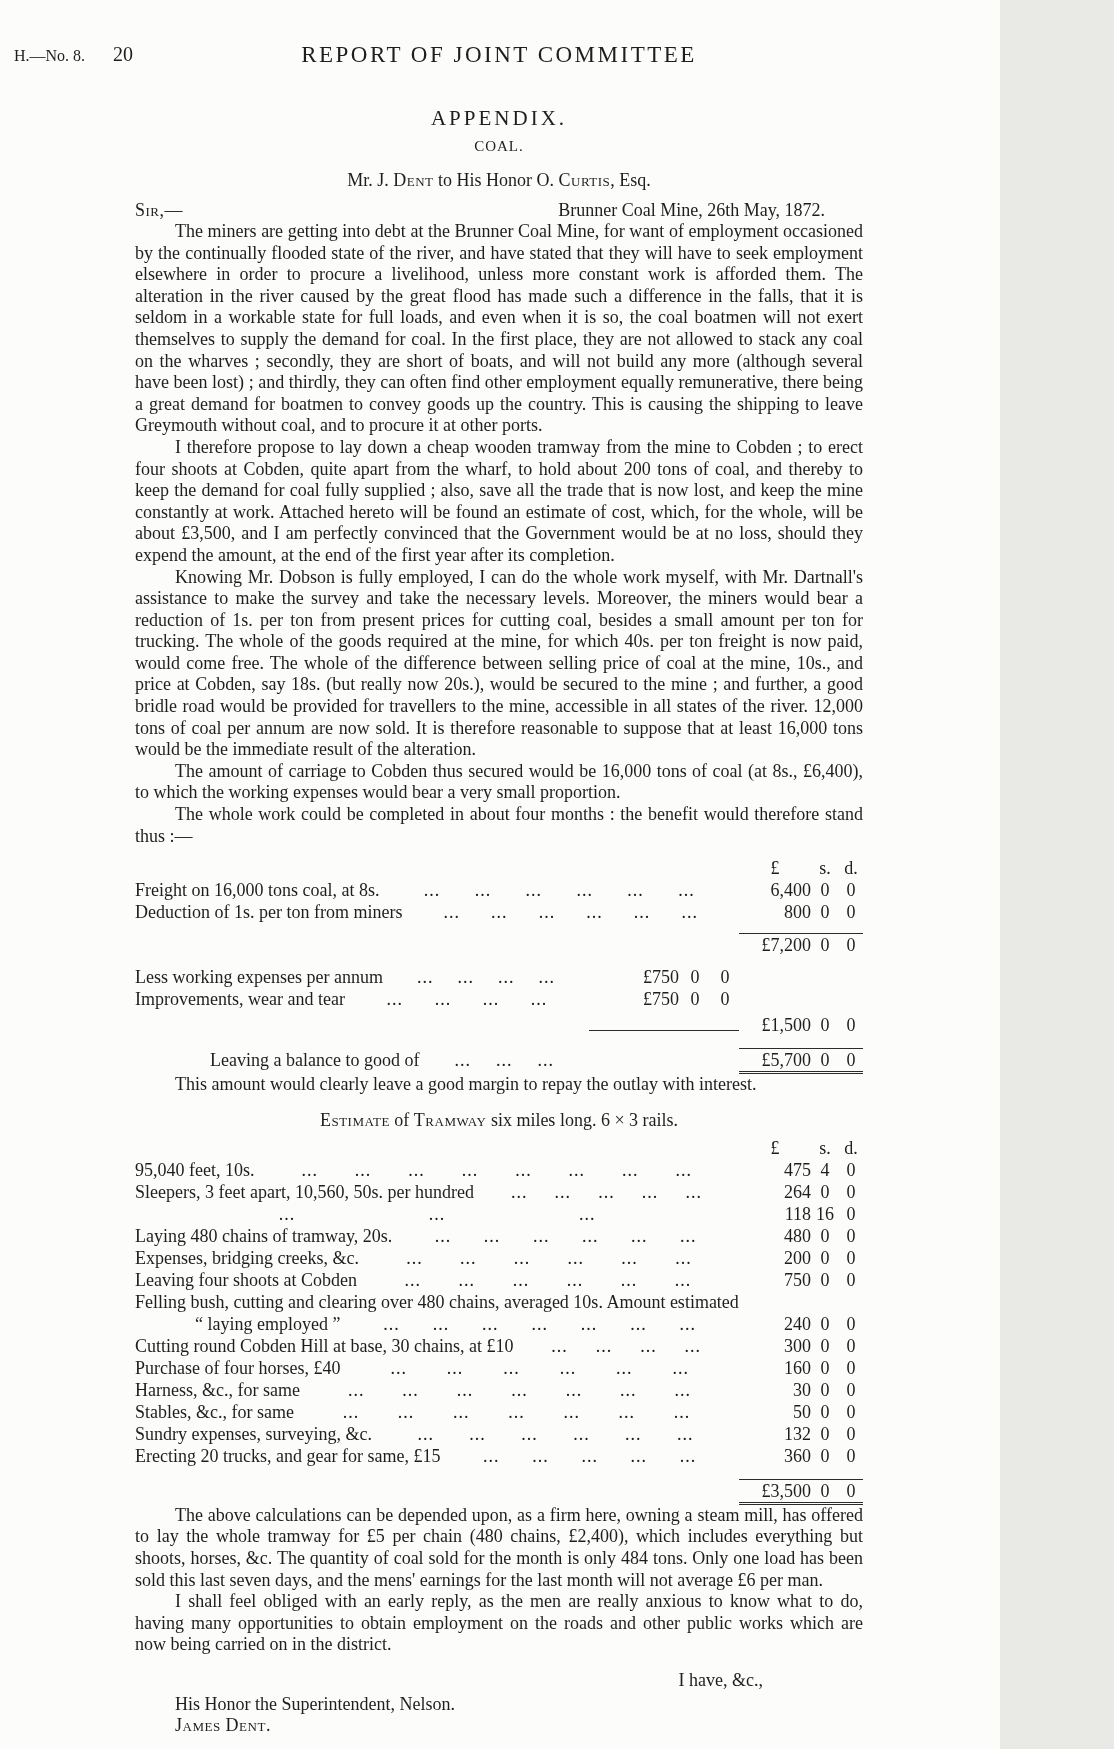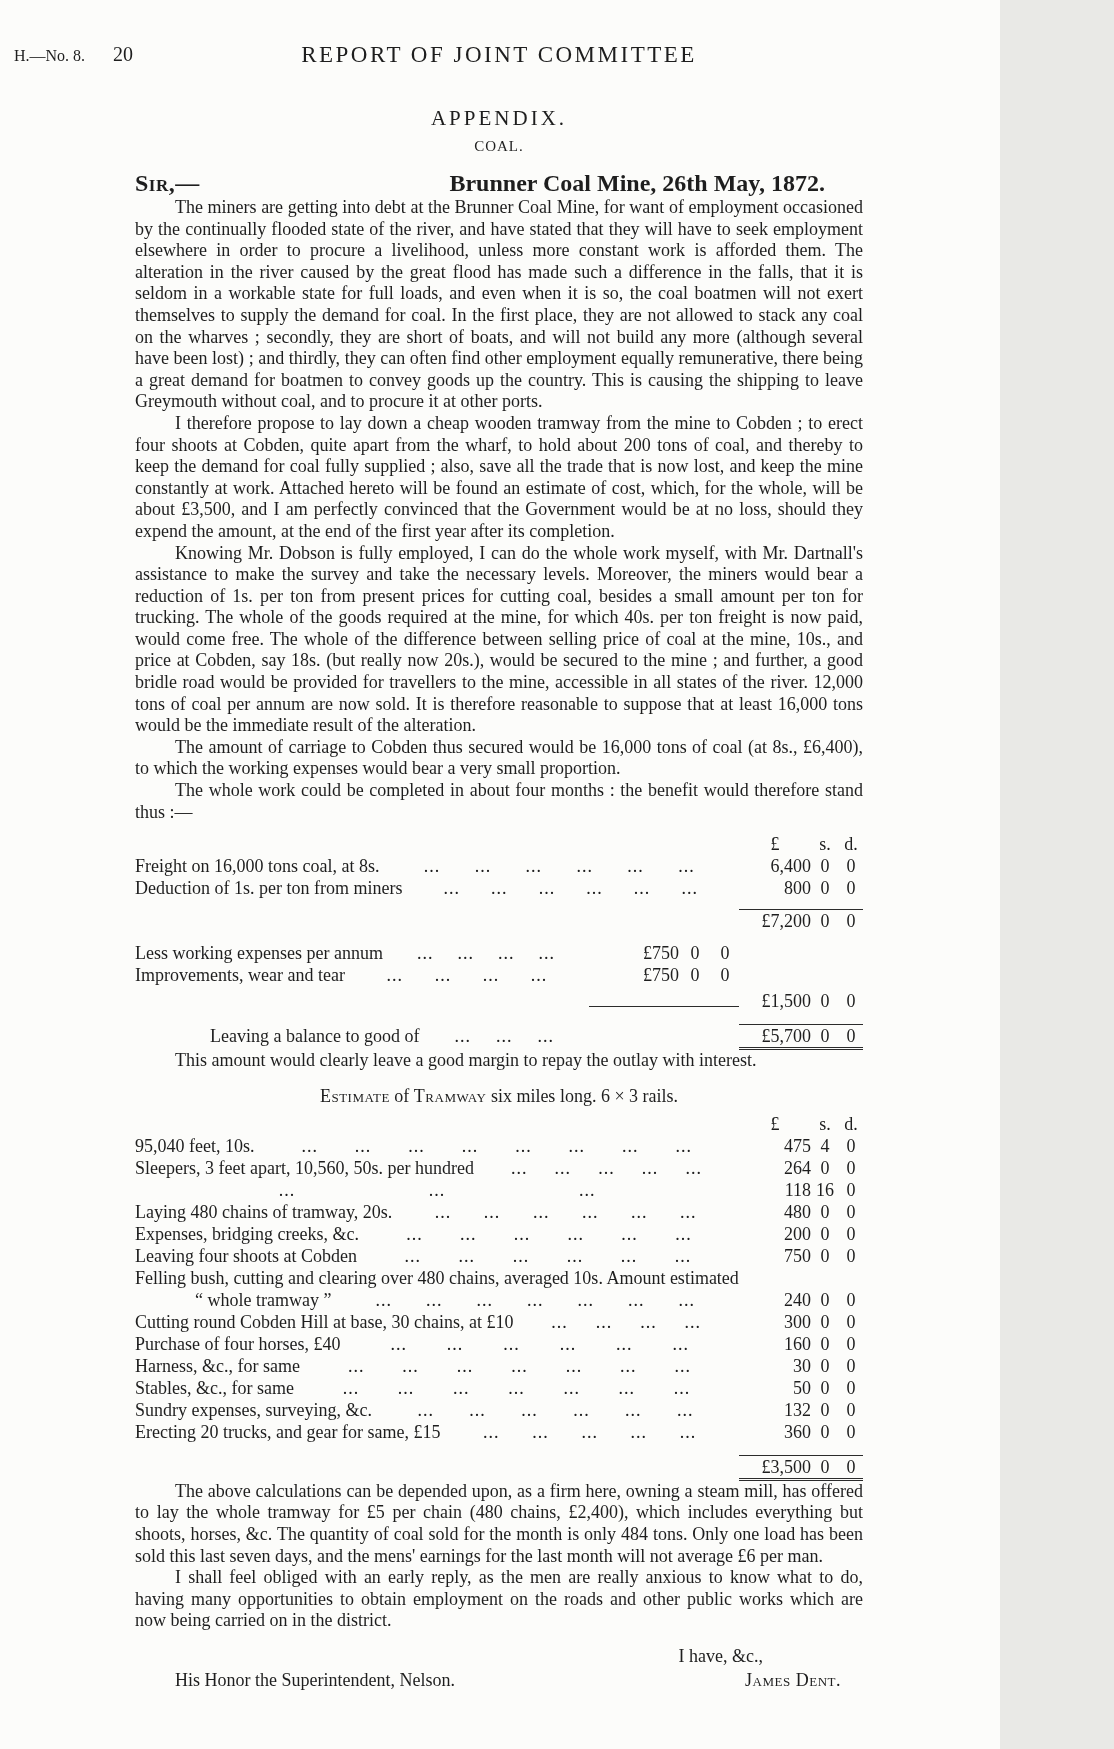--- a/index.html
+++ b/index.html
@@ -9,21 +9,21 @@
   .sc{font-variant:small-caps;letter-spacing:.5px;}
   
   .masthead{position:relative;height:34px;}
   .doc-ref{position:absolute;left:-121px;top:5px;font-size:16px;}
   .page-num{position:absolute;left:-22px;top:1px;font-size:20px;}
   .running-title{margin:0;text-align:center;font-size:23px;font-weight:normal;letter-spacing:2.5px;}
   
   .appendix{margin:30px 0 0 0;text-align:center;font-size:21px;font-weight:normal;letter-spacing:3px;}
   .coal{margin:7px 0 15px 0;text-align:center;font-size:15px;font-weight:normal;letter-spacing:1px;}
   .salutation{margin:5px 0 0 0;text-align:center;font-size:18px;}
-  .sir-date{display:flex;justify-content:space-between;margin-top:3px;font-size:24px;font-weight:bold;}
+  .sir-date{display:flex;justify-content:space-between;margin-top:9px;font-size:18px;}
   .dateline{margin-right:38px;}
   
   p.body{margin:0;font-size:18px;line-height:21.6px;text-align:justify;text-indent:40px;}
   
   .ltable{font-size:18px;}
   .t1{margin-top:10px;}
   .trow{display:flex;align-items:baseline;min-height:22px;line-height:22px;}
   .tlabel{flex:0 0 auto;white-space:nowrap;}
   .lead{flex:1 1 auto;display:flex;justify-content:space-evenly;overflow:hidden;margin:0 10px;min-width:0;}
   .lead i::before{content:"...";font-style:normal;letter-spacing:1px;}
@@ -43,36 +43,37 @@
   .gap-top-sm{margin-top:4px;}
   .gap-top-lg{margin-top:12px;}
   .indent-row .tlabel{padding-left:75px;}
   .indent2 .tlabel{padding-left:60px;}
   .benefit-note{margin-top:16px;}
   .est-heading{margin:14px 0 0 0;text-align:center;font-size:18px;font-weight:normal;}
   .t2{margin-top:6px;}
   
   .closep1{margin-top:20px;}
   .valediction-row{margin-top:14px;display:flex;justify-content:flex-end;padding-right:100px;font-size:18px;}
-  .sign-row{margin-top:3px;display:flex;justify-content:space-between;padding:0 22px 0 40px;font-size:18px;}
+  .sign-row{margin-top:3px;display:flex;justify-content:space-between;padding:0 22px 0 40px;font-size:18px;flex-direction:column;}
 </style>
 </head>
 <body>
 
 <div class="page">
 
   <header class="masthead">
     <span class="doc-ref">H.—No. 8.</span>
     <span class="page-num">20</span>
     <h1 class="running-title">REPORT OF JOINT COMMITTEE</h1>
   </header>
 
   <h2 class="appendix">APPENDIX.</h2>
   <h3 class="coal">COAL.</h3>
 
+  <p class="salutation"><span>Mr. J. </span><span class="sc">Dent</span><span> to His Honor O. </span><span class="sc">Curtis</span><span>, Esq.</span></p>
 
   <div class="sir-date">
     <span class="sc">Sir,—</span>
     <span class="dateline">Brunner Coal Mine, 26th May, 1872.</span>
   </div>
 
   <p class="body">The miners are getting into debt at the Brunner Coal Mine, for want of employment occasioned by the continually flooded state of the river, and have stated that they will have to seek employment elsewhere in order to procure a livelihood, unless more constant work is afforded them.  The alteration in the river caused by the great flood has made such a difference in the falls, that it is seldom in a workable state for full loads, and even when it is so, the coal boatmen will not exert themselves to supply the demand for coal.  In the first place, they are not allowed to stack any coal on the wharves ; secondly, they are short of boats, and will not build any more (although several have been lost) ; and thirdly, they can often find other employment equally remunerative, there being a great demand for boatmen to convey goods up the country.  This is causing the shipping to leave Greymouth without coal, and to procure it at other ports.</p>
   <p class="body">I therefore propose to lay down a cheap wooden tramway from the mine to Cobden ; to erect four shoots at Cobden, quite apart from the wharf, to hold about 200 tons of coal, and thereby to keep the demand for coal fully supplied ; also, save all the trade that is now lost, and keep the mine constantly at work.  Attached hereto will be found an estimate of cost, which, for the whole, will be about £3,500, and I am perfectly convinced that the Government would be at no loss, should they expend the amount, at the end of the first year after its completion.</p>
   <p class="body">Knowing Mr. Dobson is fully employed, I can do the whole work myself, with Mr. Dartnall's assistance to make the survey and take the necessary levels.  Moreover, the miners would bear a reduction of 1s. per ton from present prices for cutting coal, besides a small amount per ton for trucking.  The whole of the goods required at the mine, for which 40s. per ton freight is now paid, would come free. The whole of the difference between selling price of coal at the mine, 10s., and price at Cobden, say 18s. (but really now 20s.), would be secured to the mine ; and further, a good bridle road would be provided for travellers to the mine, accessible in all states of the river.  12,000 tons of coal per annum are now sold.  It is therefore reasonable to suppose that at least 16,000 tons would be the immediate result of the alteration.</p>
   <p class="body">The amount of carriage to Cobden thus secured would be 16,000 tons of coal (at 8s., £6,400), to which the working expenses would bear a very small proportion.</p>
@@ -290,21 +291,21 @@
       <span class="ogroup">
         <span class="oamt">750</span>
         <span class="os">0</span>
         <span class="od">0</span>
       </span>
     </div>
     <div class="trow">
       <span class="tlabel">Felling bush, cutting and clearing over 480 chains, averaged 10s.  Amount estimated</span>
     </div>
     <div class="trow indent2">
-      <span class="tlabel">“ whole tramway ”</span>
+      <span class="tlabel">“ laying employed ”</span>
       <span class="lead">
           <i></i>
           <i></i>
           <i></i>
           <i></i>
           <i></i>
           <i></i>
           <i></i>
         </span>
       <span class="ogroup">

